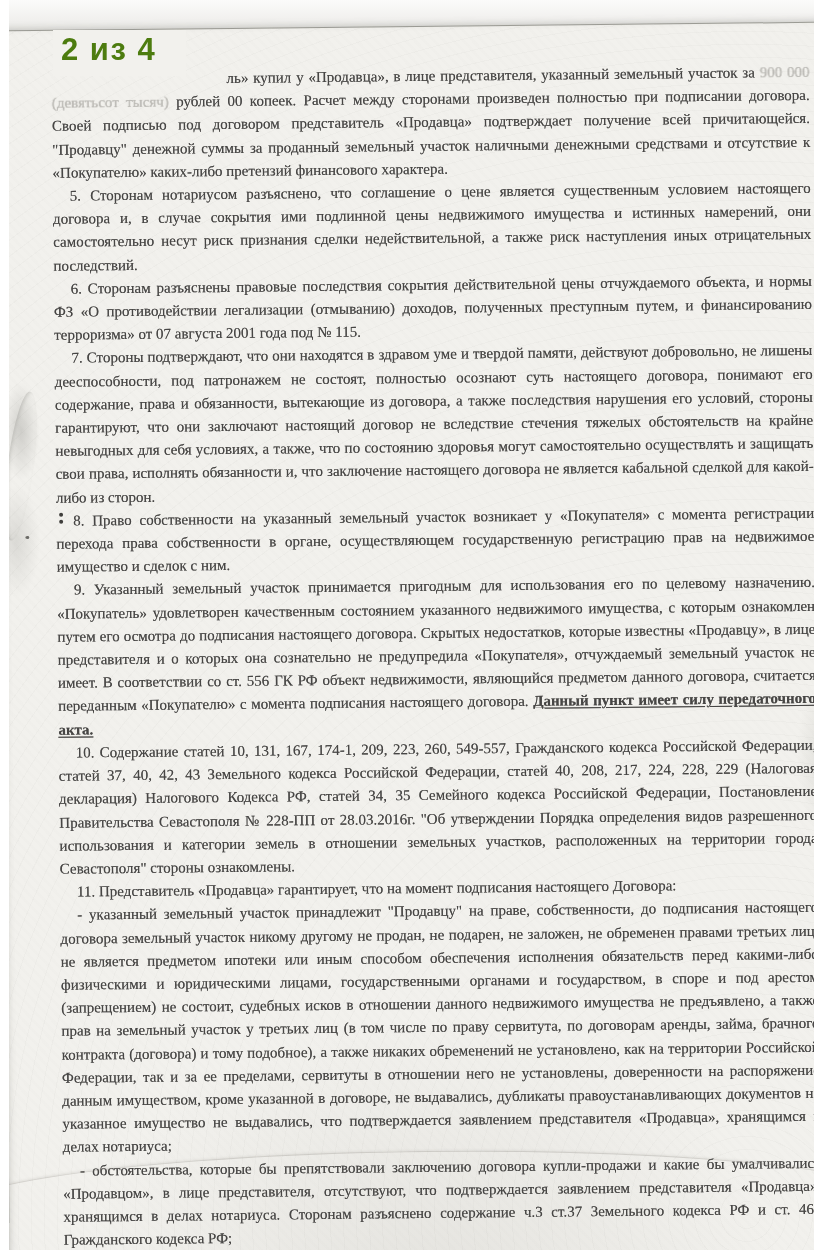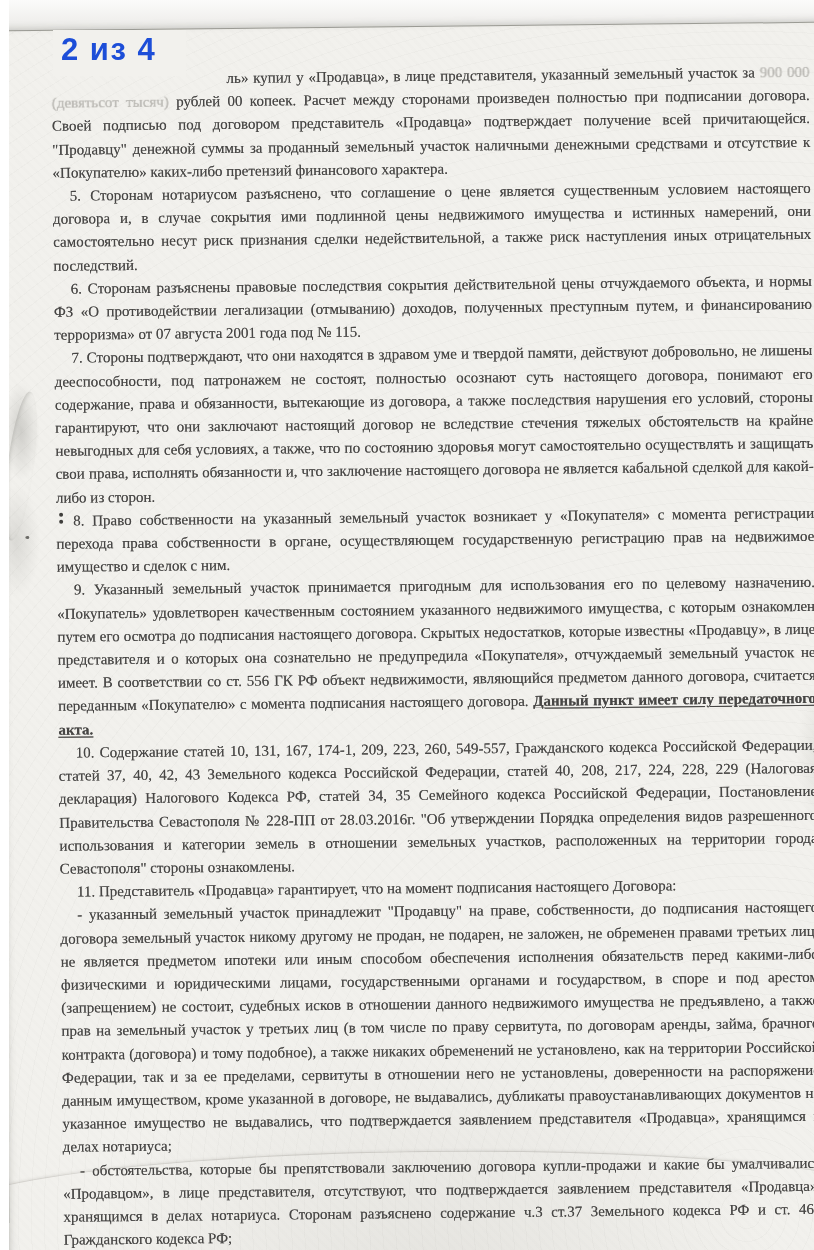--- a/index.html
+++ b/index.html
@@ -43,21 +43,21 @@
   .seg-bold-underline{font-weight:bold;text-decoration:underline;text-underline-offset:2px;}
   .page-badge{
     position:absolute;
     left:44px;top:30px;
     padding:2px 30px 8px 8px;
     background:#f2f1ed;
     font-family:"Liberation Sans","DejaVu Sans",sans-serif;
     font-weight:bold;
     font-size:31px;
     letter-spacing:1.5px;
-    color:#1d4ed8;
+    color:#4d7c0f;
     z-index:3;
   }
   
   .ink-dots{
     position:absolute;left:57px;top:482px;width:4px;height:4px;border-radius:50%;
     background:#3f3e3c;box-shadow:0 7px 0 0 #3f3e3c;z-index:2;
   }
   .ink-speck{
     position:absolute;left:23px;top:505px;width:4px;height:3px;border-radius:50%;
     background:#6b6a66;z-index:2;

